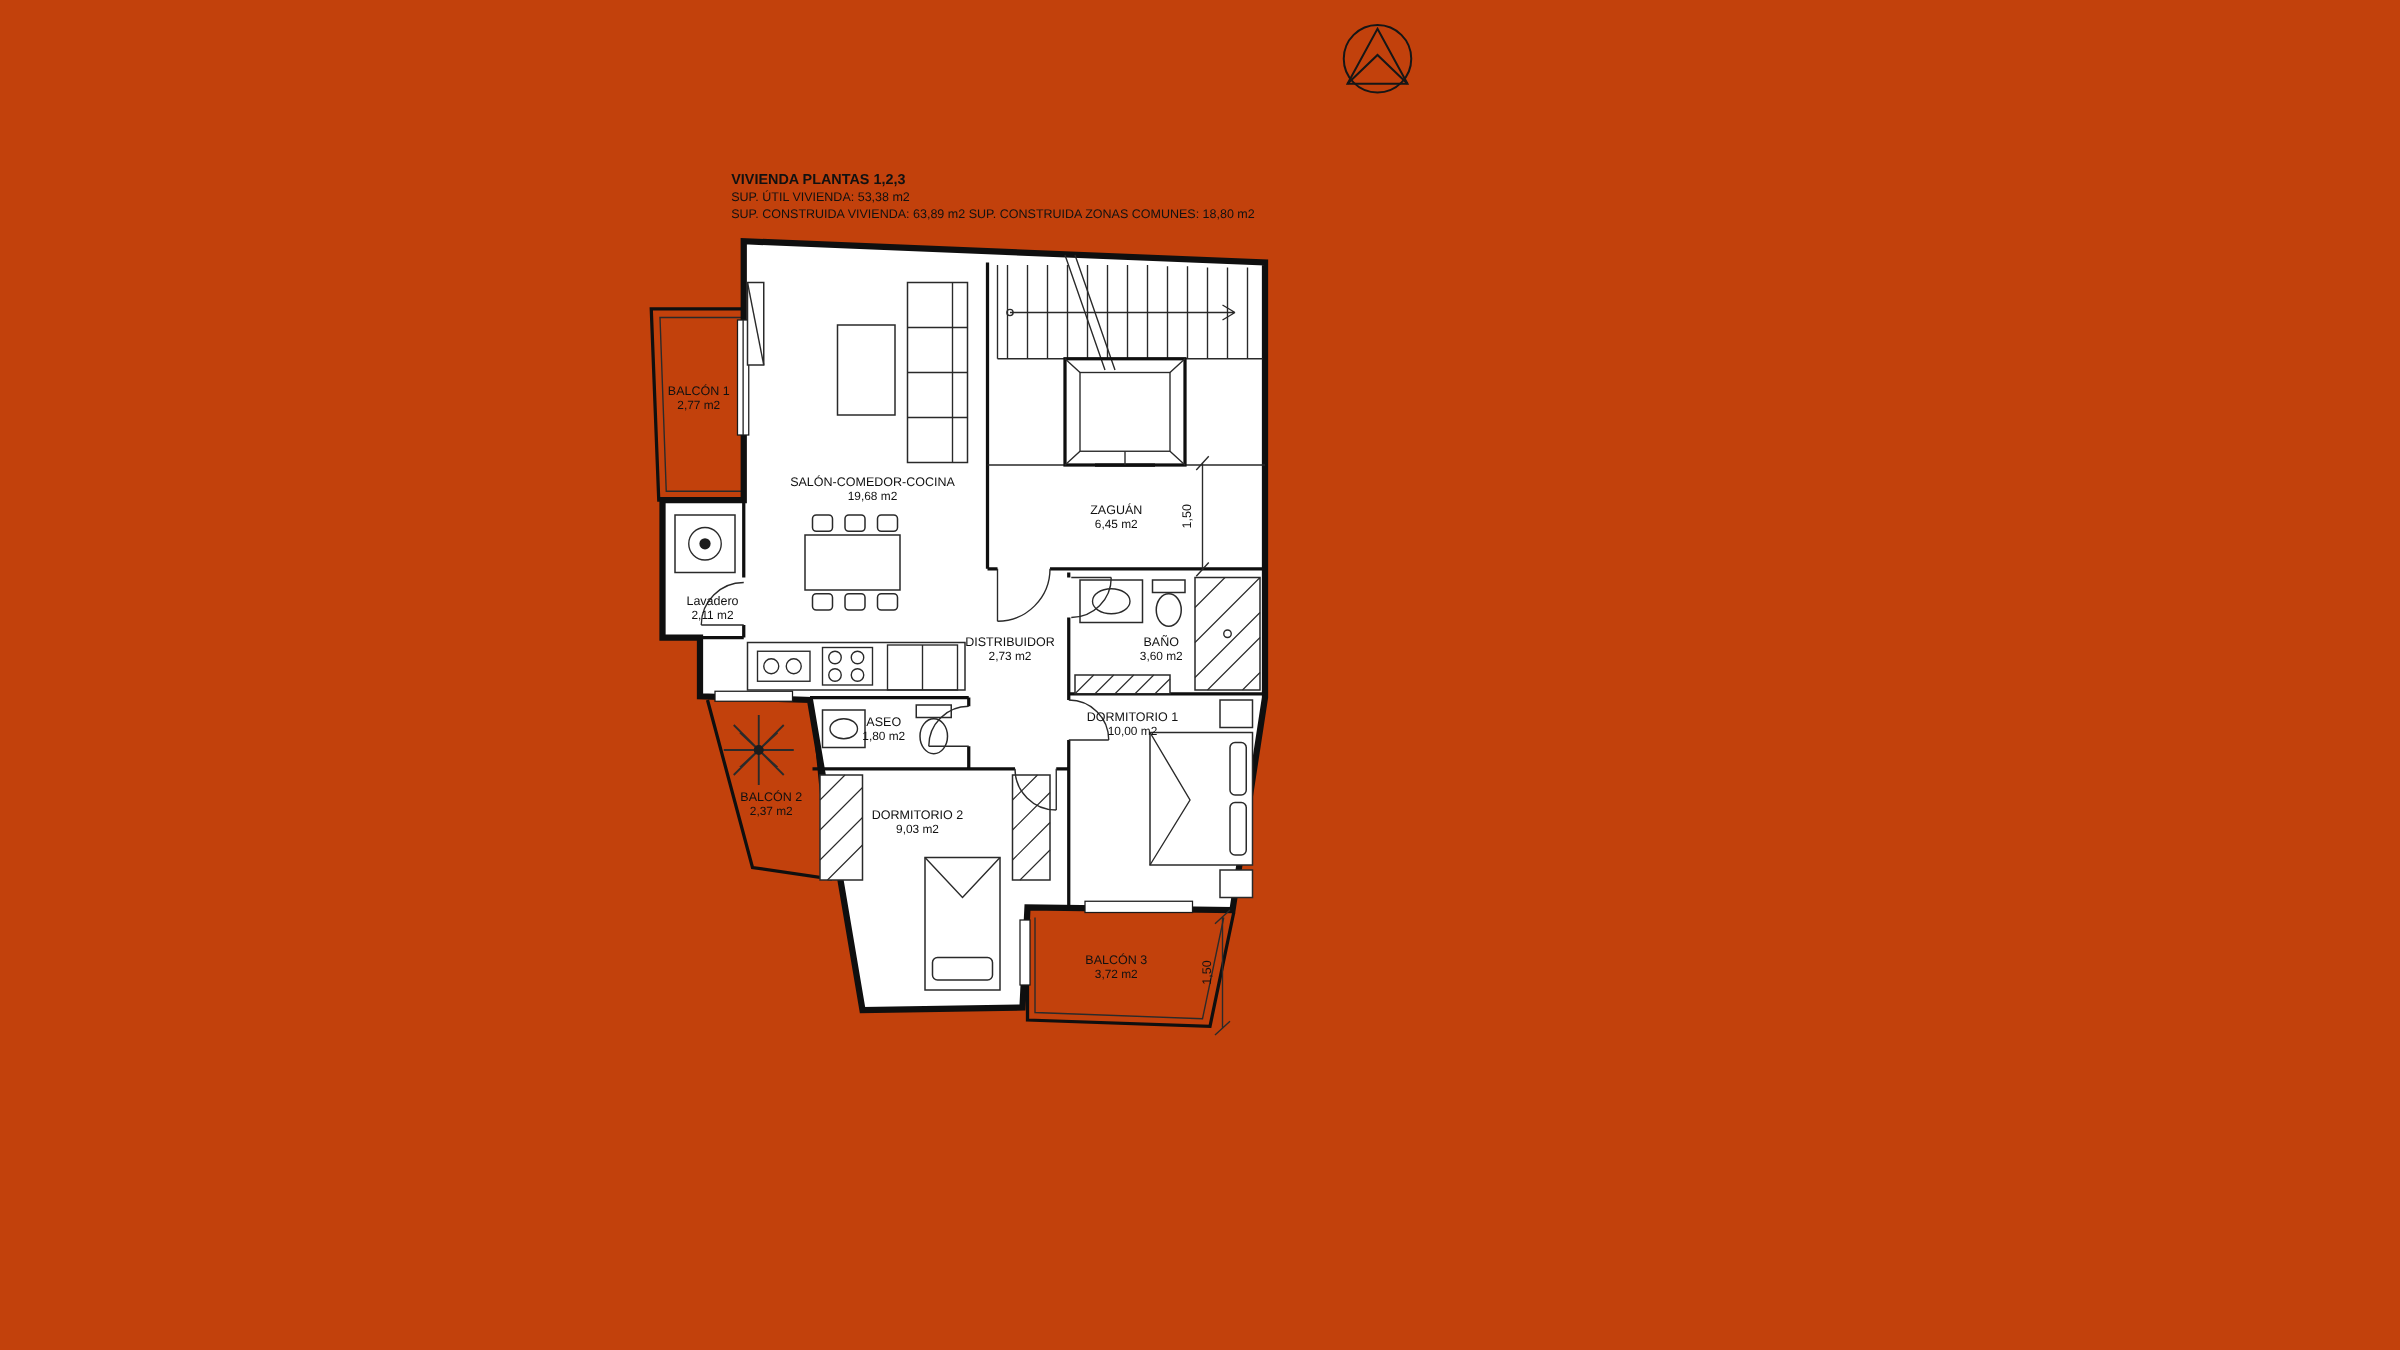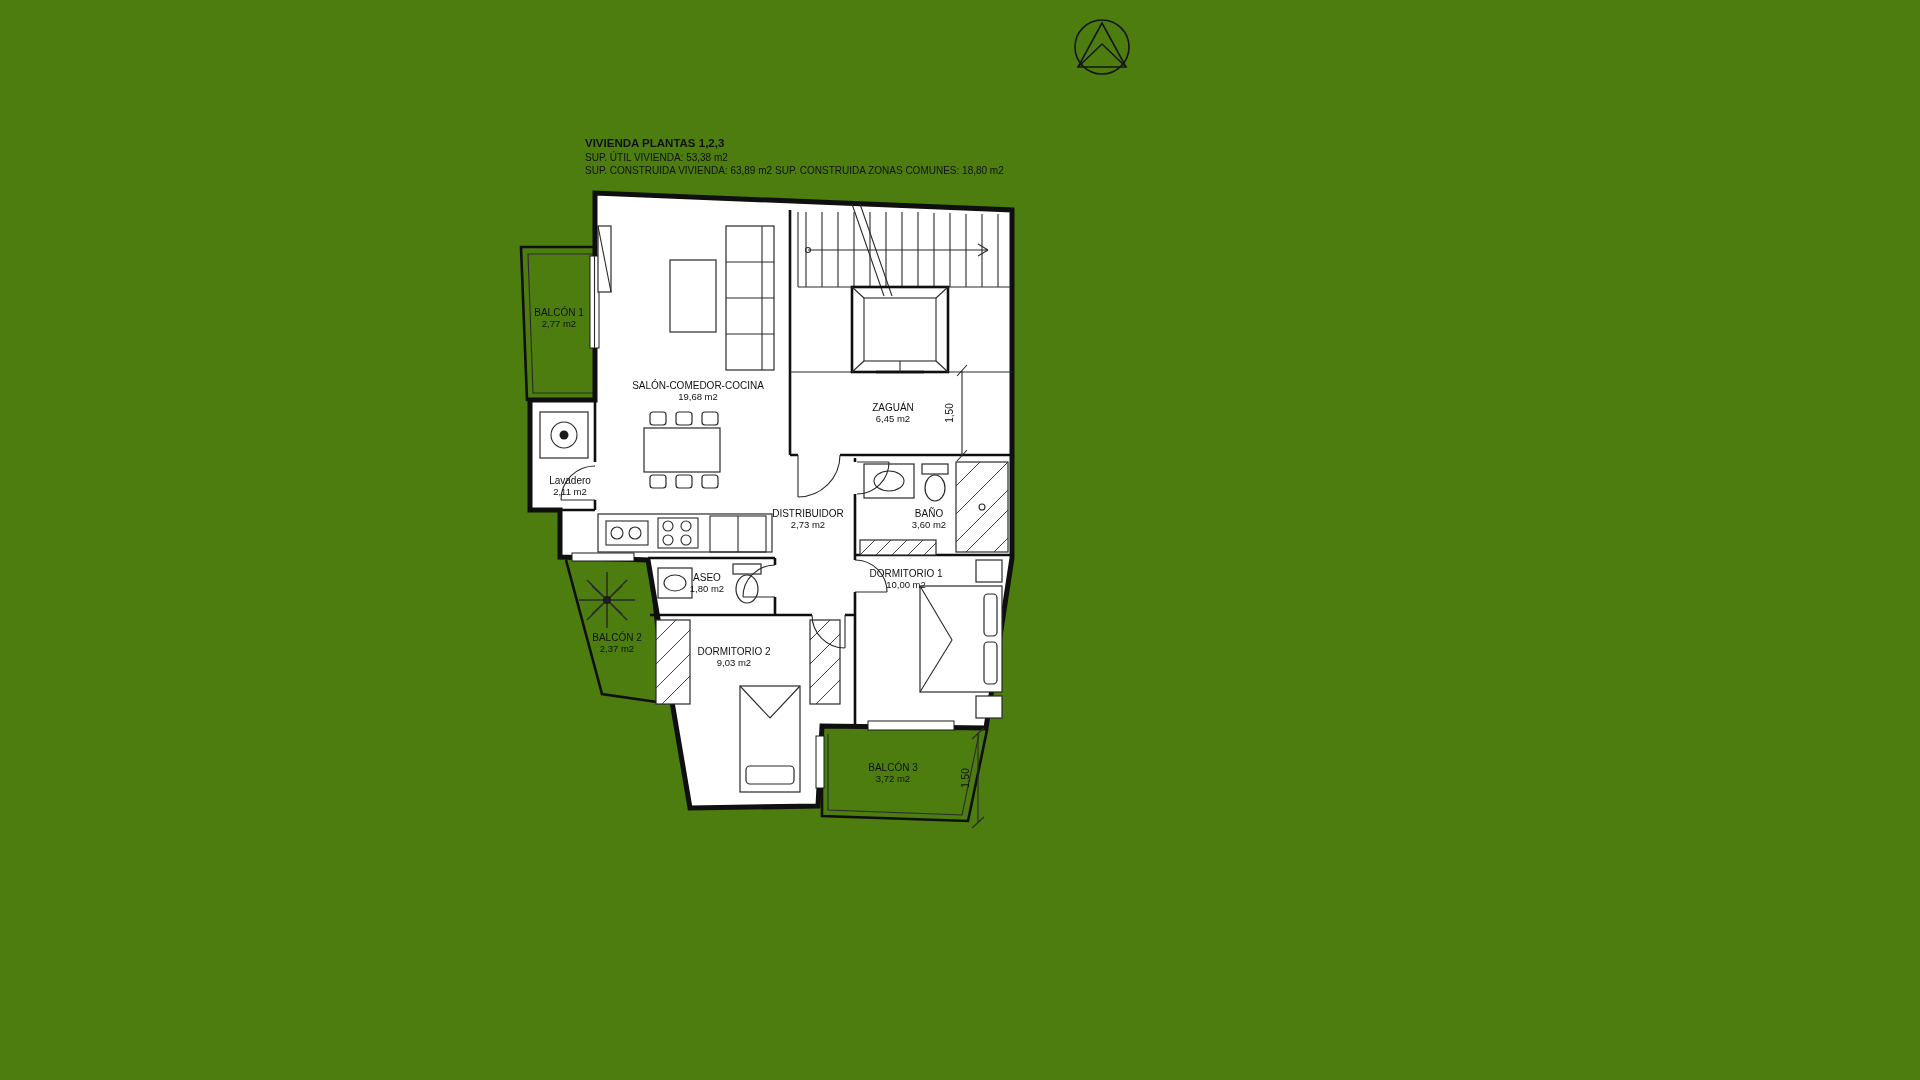--- a/index.html
+++ b/index.html
@@ -1,21 +1,21 @@
 <!DOCTYPE html>
 <html><head>
 <meta charset="utf-8">
 <style>
   * { box-sizing: border-box; }
   html, body { margin: 0; padding: 0; background: #ffffff; }
   .page {
     position: relative;
     width: 1920px;
     height: 1080px;
-    background: #4d7c0f;
+    background: #c2410c;
     font-family: "Liberation Sans", sans-serif;
     overflow: hidden;
   }
   svg { display: block; }
   .ln      { fill: none; stroke: #161616; stroke-width: 1.6; }
   .w-ext   { fill: #ffffff; stroke: #0f0f0f; stroke-width: 5; stroke-linejoin: miter; }
   .w-mid   { fill: none; stroke: #0f0f0f; stroke-width: 2.6; }
   .w-int   { fill: none; stroke: #0f0f0f; stroke-width: 2.6; }
   .thin    { fill: none; stroke: #2a2a2a; stroke-width: 1.1; }
   .furn    { fill: #ffffff; stroke: #2a2a2a; stroke-width: 1.2; }

